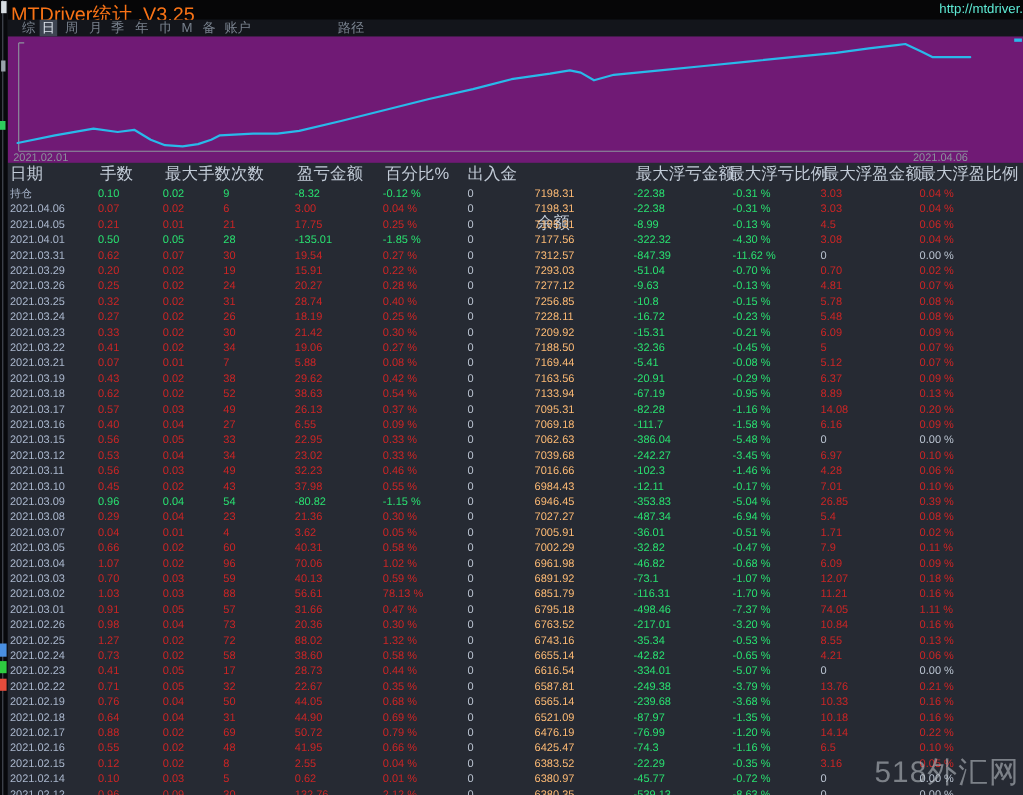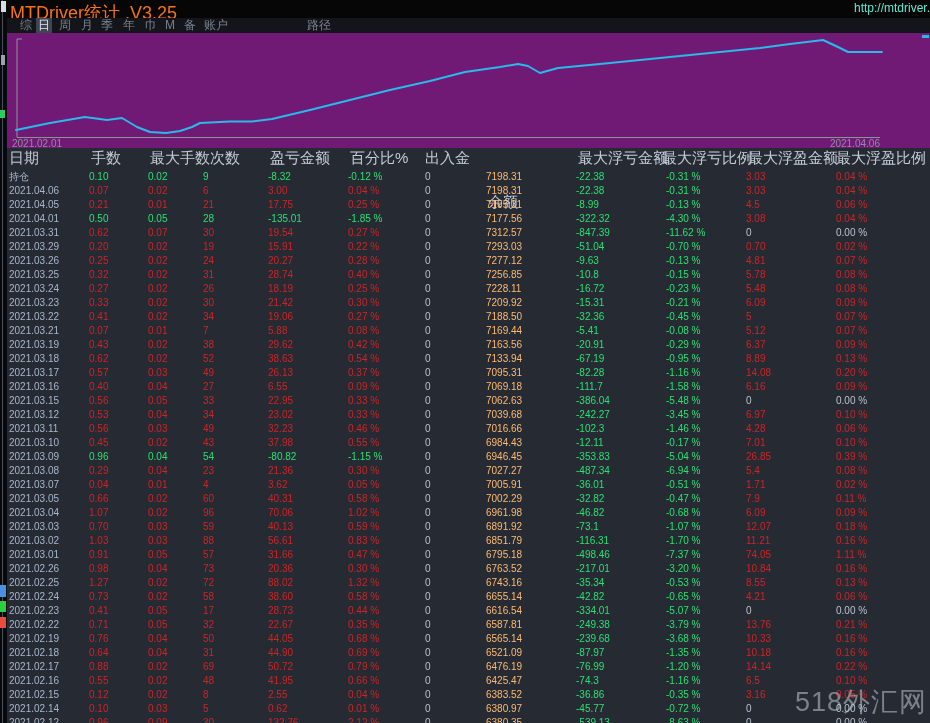--- a/index.html
+++ b/index.html
@@ -470,21 +470,21 @@
       <span class="c-down">-1.07 %</span>
       <span class="c-up">12.07</span>
       <span class="c-up">0.18 %</span>
     </div>
     <div class="trow">
       <span class="c-date">2021.03.02</span>
       <span class="c-up">1.03</span>
       <span class="c-up">0.03</span>
       <span class="c-up">88</span>
       <span class="c-up">56.61</span>
-      <span class="c-up">0.83 %</span>
+      <span class="c-up">78.13 %</span>
       <span class="c-neutral">0</span>
       <span class="c-white">6851.79</span>
       <span class="c-down">-116.31</span>
       <span class="c-down">-1.70 %</span>
       <span class="c-up">11.21</span>
       <span class="c-up">0.16 %</span>
     </div>
     <div class="trow">
       <span class="c-date">2021.03.01</span>
       <span class="c-up">0.91</span>
@@ -627,21 +627,21 @@
     </div>
     <div class="trow">
       <span class="c-date">2021.02.15</span>
       <span class="c-up">0.12</span>
       <span class="c-up">0.02</span>
       <span class="c-up">8</span>
       <span class="c-up">2.55</span>
       <span class="c-up">0.04 %</span>
       <span class="c-neutral">0</span>
       <span class="c-white">6383.52</span>
-      <span class="c-down">-36.86</span>
+      <span class="c-down">-22.29</span>
       <span class="c-down">-0.35 %</span>
       <span class="c-up">3.16</span>
       <span class="c-up">0.05 %</span>
     </div>
     <div class="trow">
       <span class="c-date">2021.02.14</span>
       <span class="c-up">0.10</span>
       <span class="c-up">0.03</span>
       <span class="c-up">5</span>
       <span class="c-up">0.62</span>

